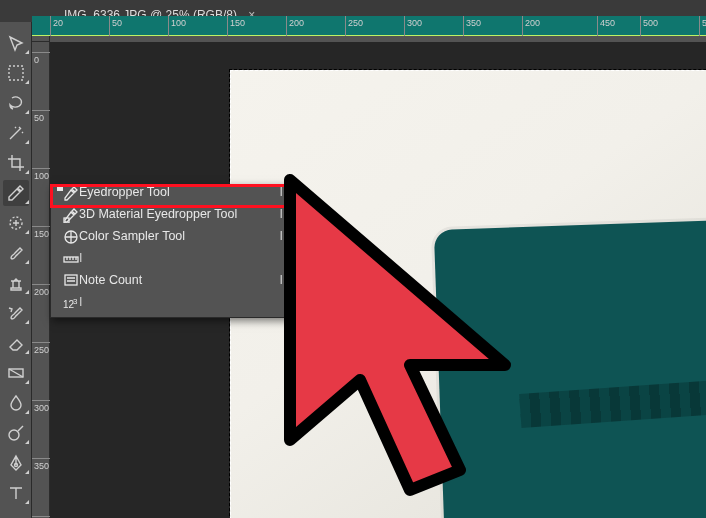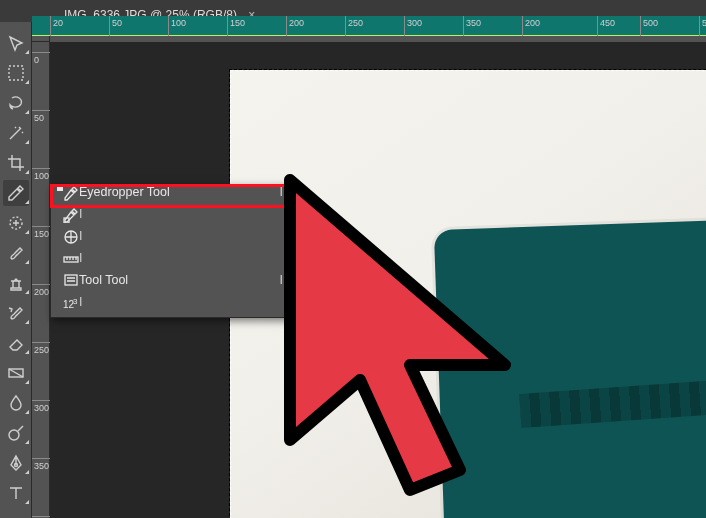--- a/index.html
+++ b/index.html
@@ -304,51 +304,53 @@
       <span class="key">I</span>
     </div>
     <div class="flyout-row">
       <span class="dot"></span>
       <span class="ic">
         <svg>
           <path d="M11 2l3 3-2 2-3-3zM8 5l3 3-7 7H2v-2z"></path>
           <rect x="1" y="11" width="5" height="5"></rect>
         </svg>
       </span>
+      <span class="lbl">3D Material Eyedropper Tool</span>
       <span class="key">I</span>
     </div>
     <div class="flyout-row">
       <span class="dot"></span>
       <span class="ic">
         <svg>
           <circle cx="8" cy="8" r="6"></circle>
           <path d="M8 2v12M2 8h12"></path>
         </svg>
       </span>
+      <span class="lbl">Color Sampler Tool</span>
       <span class="key">I</span>
     </div>
     <div class="flyout-row">
       <span class="dot"></span>
       <span class="ic">
         <svg>
           <rect x="1" y="6" width="14" height="5"></rect>
           <path d="M4 6v3M7 6v3M10 6v3M13 6v3"></path>
         </svg>
       </span>
       <span class="key">I</span>
     </div>
     <div class="flyout-row">
       <span class="dot"></span>
       <span class="ic">
         <svg>
           <rect x="2" y="2" width="12" height="10"></rect>
           <path d="M4 5h8M4 8h8"></path>
         </svg>
       </span>
-      <span class="lbl">Tool Tool</span>
+      <span class="lbl">Note Count</span>
       <span class="key">I</span>
     </div>
     <div class="flyout-row">
       <span class="dot"></span>
       <span class="ic">
         <svg>
           <text x="0" y="13" font-size="10" fill="#e8e8e8" stroke="none">12</text>
           <text x="10" y="9" font-size="8" fill="#e8e8e8" stroke="none">3</text>
         </svg>
       </span>

